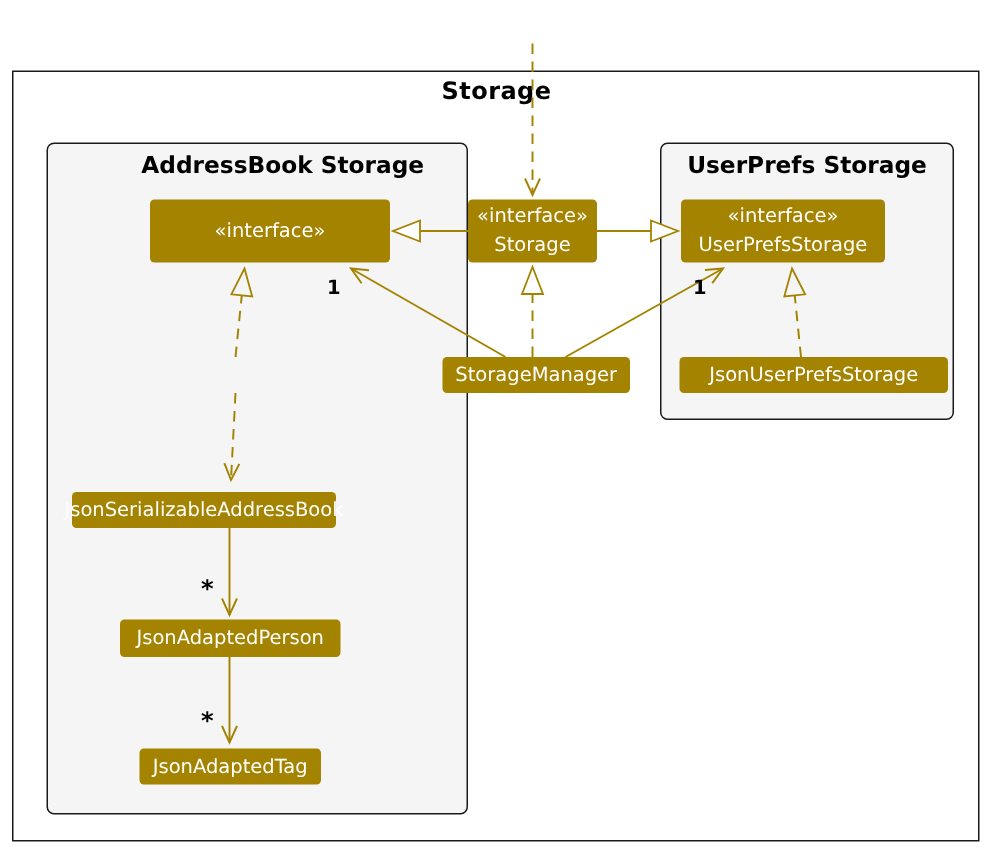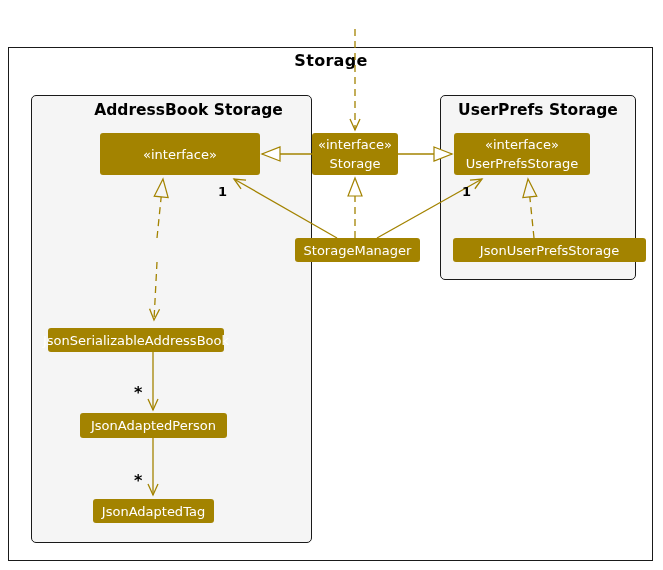--- a/index.html
+++ b/index.html
@@ -102,21 +102,21 @@
   <div class="node" style="left:454px;top:133px;width:136px;height:42px">
     <div>«interface»</div>
     <div>UserPrefsStorage</div>
   </div>
 
 
   <div class="node" style="left:295px;top:238px;width:125px;height:24px">
     <div>StorageManager</div>
   </div>
 
-  <div class="node" style="left:453px;top:238px;width:193px;height:24px">
+  <div class="node" style="left:453px;top:238px;width:179px;height:24px">
     <div>JsonUserPrefsStorage</div>
   </div>
 
   <div class="node" style="left:48px;top:328px;width:176px;height:24px">
     <div>JsonSerializableAddressBook</div>
   </div>
 
   <div class="node" style="left:93px;top:499px;width:121px;height:24px">
     <div>JsonAdaptedTag</div>
   </div>

